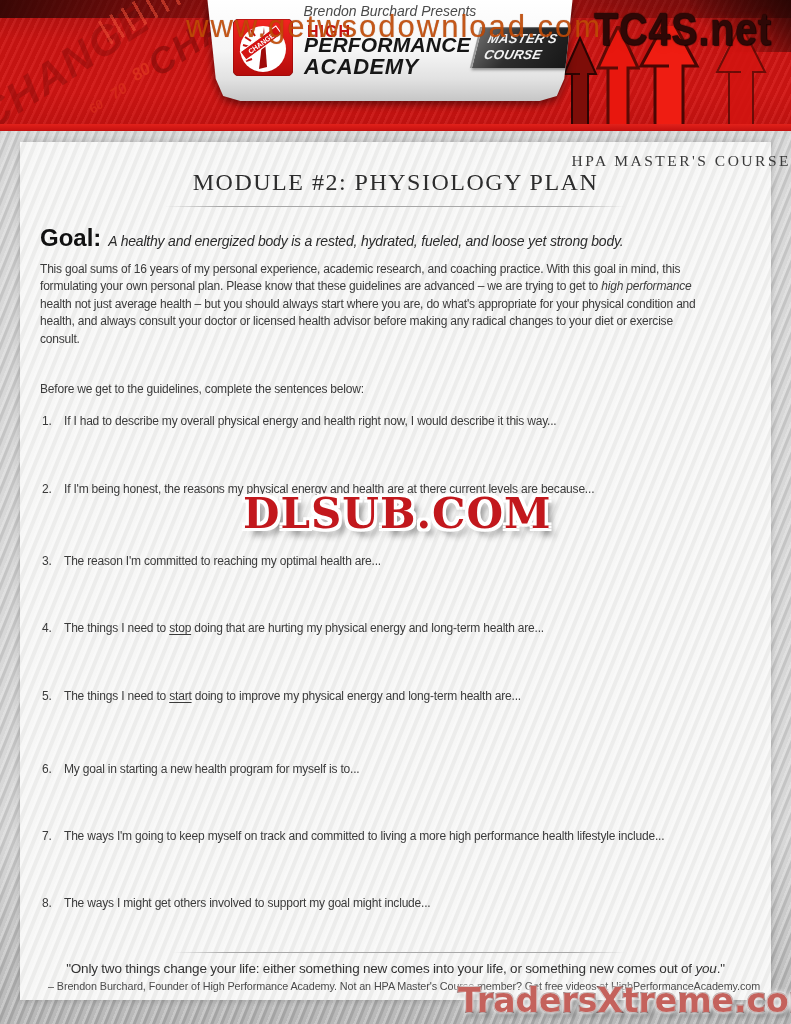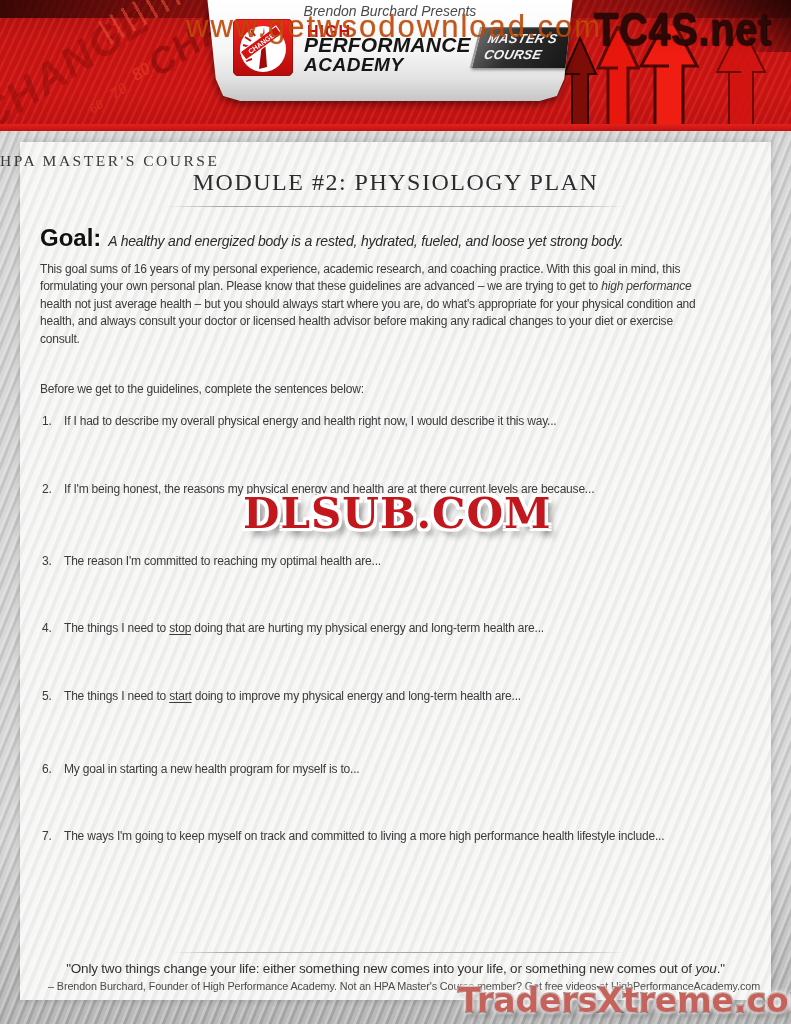--- a/index.html
+++ b/index.html
@@ -34,21 +34,21 @@
     background:linear-gradient(180deg,#ffffff 0%,#f6f6f6 50%,#e2e2e2 78%,#c6c6c6 100%);
     clip-path:polygon(1.2% 0,98.8% 0,96.6% 78%,94.6% 95%,90% 100%,10% 100%,5.4% 95%,3.4% 78%);}
   .presents{position:absolute;left:0;top:3px;width:100%;text-align:center;
     font-style:italic;font-size:14px;color:#4a4a4a;}
   .logo-icon{position:absolute;left:30px;top:19px;width:60px;height:57px;}
   .logo-high{position:absolute;left:104px;top:23px;font-weight:bold;
     font-size:16px;color:#c41111;letter-spacing:1px;}
   .logo-performance{position:absolute;left:101px;top:33px;font-style:italic;font-weight:bold;
     font-size:21px;color:#161616;letter-spacing:.2px;}
   .logo-academy{position:absolute;left:101px;top:54px;font-style:italic;font-weight:bold;
-    font-size:19px;color:#161616;letter-spacing:.5px;}
+    font-size:22px;color:#161616;letter-spacing:.5px;}
   .mc-badge{position:absolute;left:272px;top:27px;width:97px;height:41px;
     transform:skewX(-14deg);
     background:linear-gradient(115deg,#6a6a6a 0%,#2e2e2e 40%,#161616 100%);
     box-shadow:inset 0 1px 1px rgba(255,255,255,.35), 2px 2px 3px rgba(0,0,0,.4);
     border-left:2px solid #9a9a9a;}
   .mc-line{margin:0;padding-left:9px;font-style:italic;font-weight:bold;font-size:13px;
     line-height:16px;color:#f2f2f2;letter-spacing:.3px;}
   .mc-line:first-child{padding-top:4px;}
 
   
@@ -67,21 +67,21 @@
     font-size:33px;letter-spacing:0px;color:#c4625c;
     -webkit-text-stroke:2px #4a1210;paint-order:stroke fill;
     text-shadow:0 0 3px #fff,0 0 5px #fff,0 0 7px #fff,3px 4px 5px rgba(0,0,0,.45);}
 
   
   .sheet{left:20px;top:142px;width:751px;height:858px;
     background:
       repeating-linear-gradient(112deg, rgba(255,255,255,.5) 0 2px, rgba(150,150,150,.07) 3px 6px, rgba(255,255,255,.3) 7px 10px),
       #f3f3f2;
     box-shadow:0 0 7px rgba(0,0,0,.18);}
-  .kicker{left:0;top:152px;width:791px;text-align:left;
+  .kicker{left:0;top:152px;width:791px;text-align:right;
     font-family:"Liberation Serif",serif;font-size:15.5px;letter-spacing:2.5px;color:#3a3a3a;}
   .doc-title{left:0;top:169px;width:791px;text-align:center;
     font-family:"Liberation Serif",serif;font-size:24px;letter-spacing:1.5px;color:#2d2d2d;}
   .divider{height:1px;background:linear-gradient(to right, rgba(160,160,160,0), #a8a8a8 12%, #a8a8a8 88%, rgba(160,160,160,0));}
   .div1{left:165px;top:206px;width:460px;}
   .div2{left:173px;top:952px;width:452px;}
 
   .goal{left:40px;top:224px;width:720px;white-space:nowrap;}
   .goal-label{font-size:24px;font-weight:bold;color:#111;}
   .goal-text{font-size:14px;font-style:italic;color:#2b2b2b;margin-left:7px;letter-spacing:-.2px;}
@@ -201,20 +201,23 @@
   </div>
   <div class="abs q-item bodytext" style="top:689px;">
     <span class="q-num">5.</span><span>The things I need to </span><span class="u">start</span><span> doing to improve my physical energy and long-term health are...</span>
   </div>
   <div class="abs q-item bodytext" style="top:762px;">
     <span class="q-num">6.</span><span>My goal in starting a new health program for myself is to...</span><span class="u"></span><span></span>
   </div>
   <div class="abs q-item bodytext" style="top:829px;">
     <span class="q-num">7.</span><span>The ways I'm going to keep myself on track and committed to living a more high performance health lifestyle include...</span><span class="u"></span><span></span>
   </div>
+  <div class="abs q-item bodytext" style="top:896px;">
+    <span class="q-num">8.</span><span>The ways I might get others involved to support my goal might include...</span><span class="u"></span><span></span>
+  </div>
 
   <div class="abs divider div2"></div>
   <div class="abs quote">
     <span>"Only two things change your life: either something new comes into your life, or something new comes out of </span><span class="it">you</span><span>."</span>
   </div>
   <div class="abs attribution">– Brendon Burchard, Founder of High Performance Academy. Not an HPA Master's Course member? Get free videos at HighPerformanceAcademy.com</div>
 
   <div class="abs wm-dlsub">DLSUB.COM</div>
   <div class="abs wm-traders">TradersXtreme.com</div>
 

